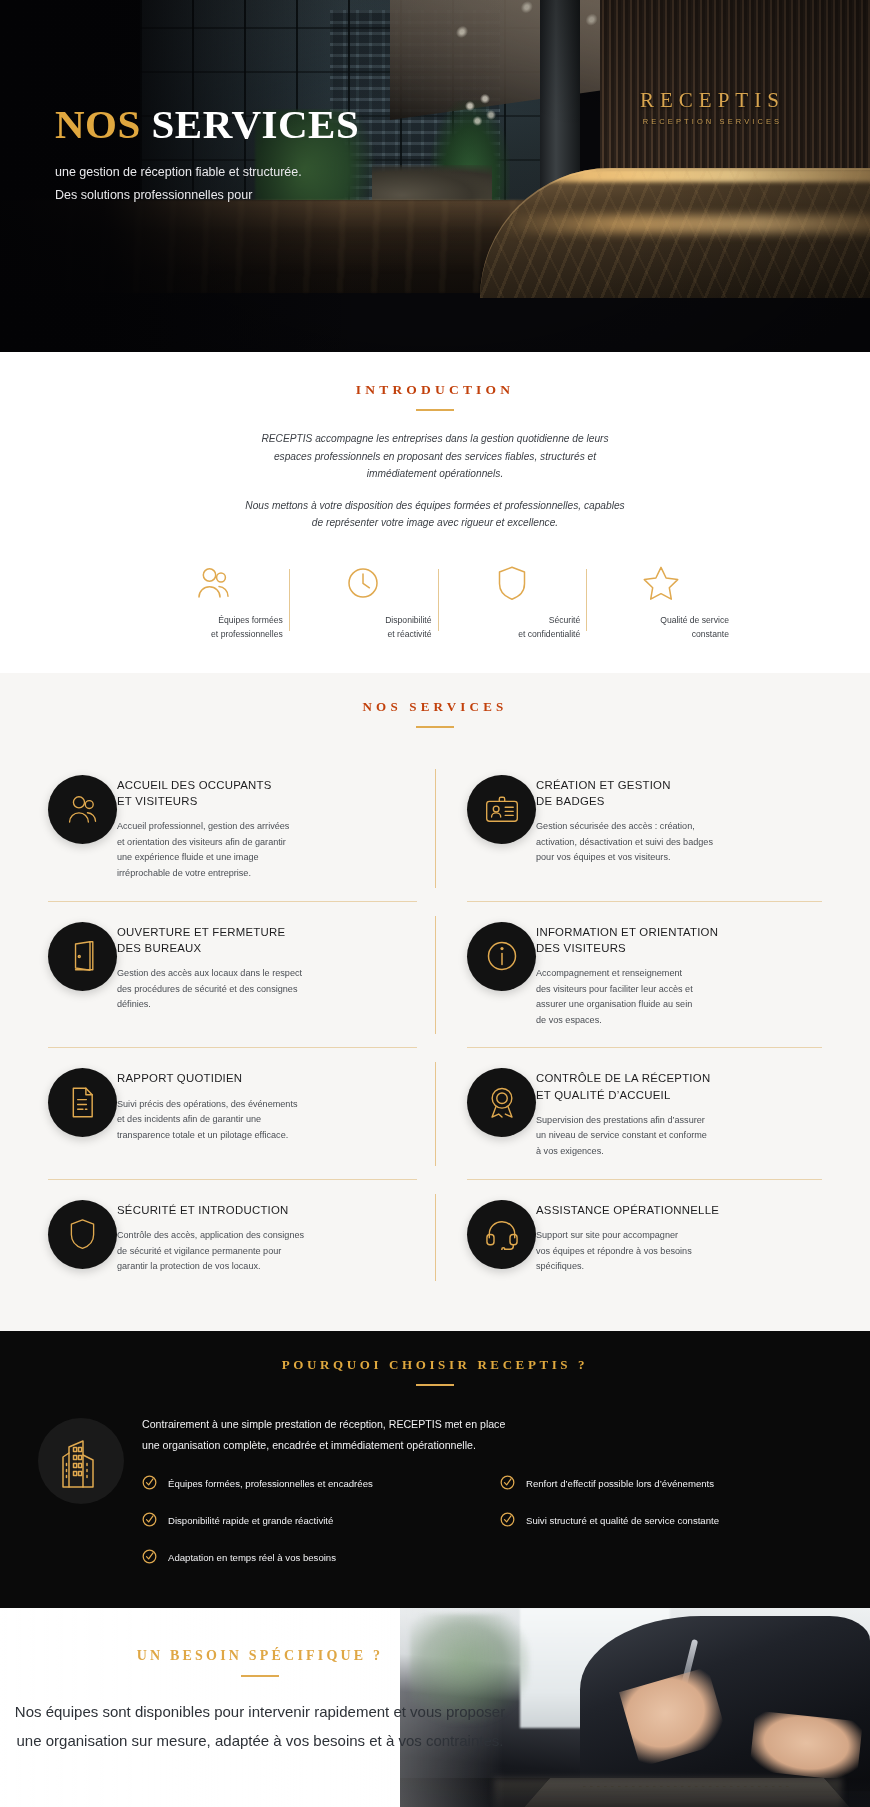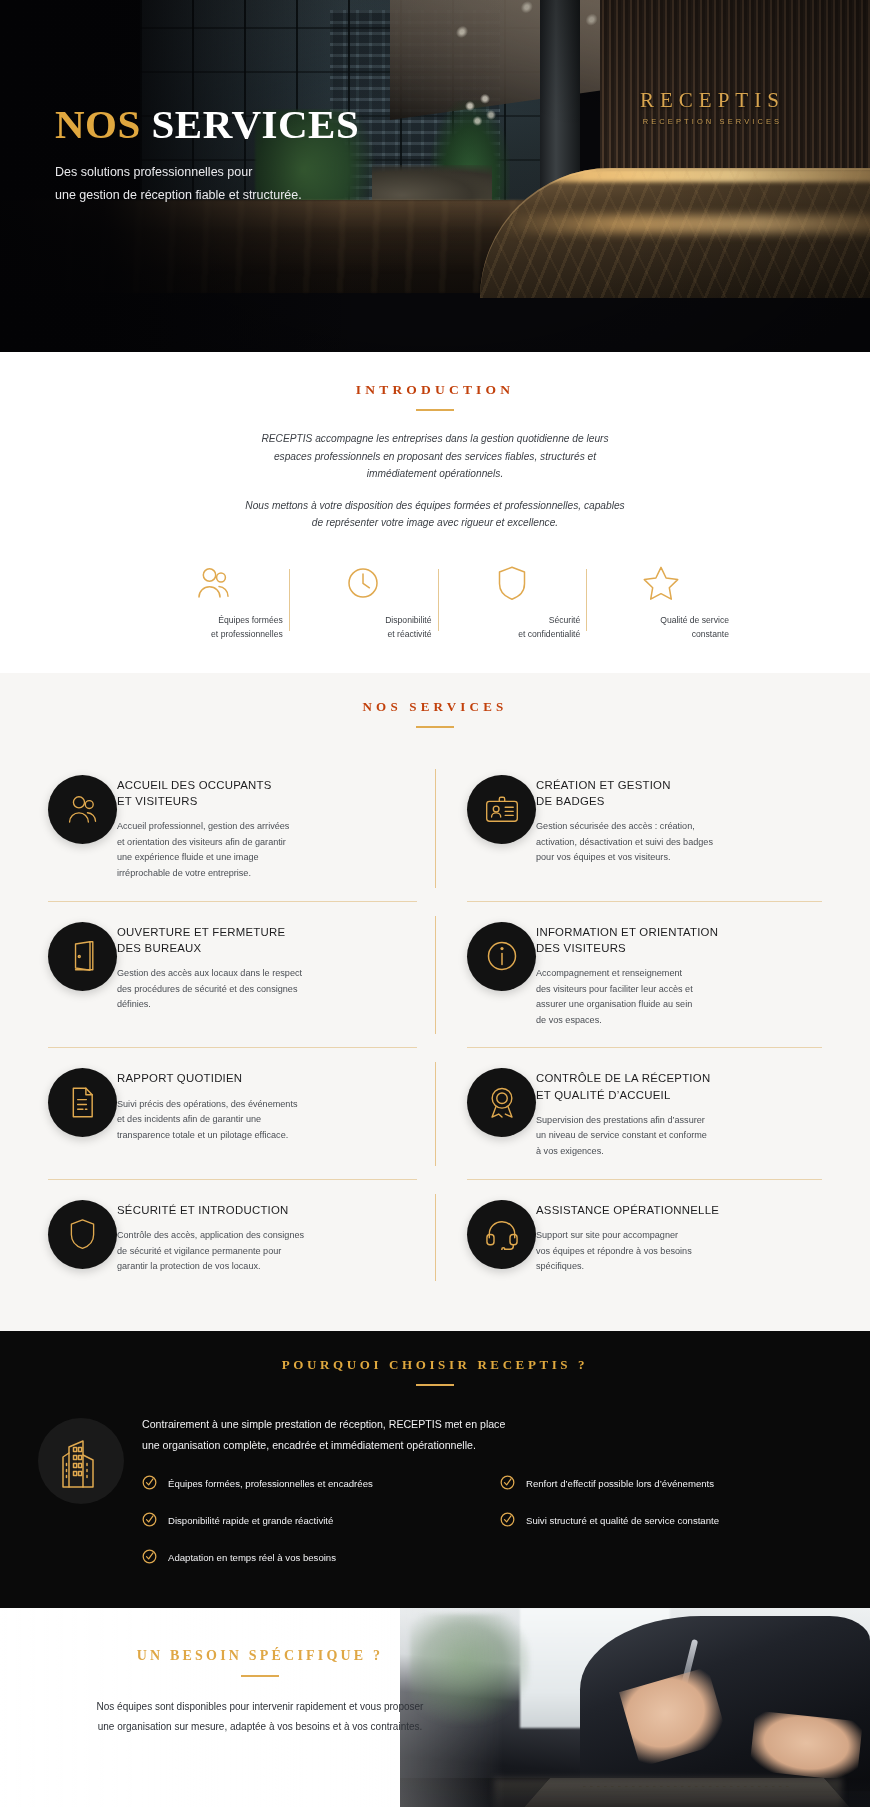--- a/index.html
+++ b/index.html
@@ -296,21 +296,21 @@
     background: linear-gradient(180deg, rgba(150,140,125,.28) 0%, rgba(30,28,26,0) 100%);
     filter: blur(3px);
   }
   .cp-fade {
     position:absolute; inset:0;
     background: linear-gradient(90deg, #ffffff 0%, rgba(255,255,255,.96) 16%, rgba(255,255,255,.55) 34%, rgba(255,255,255,0) 58%);
   }
   .contact-inner { position:relative; z-index:4; padding-top:40px; width:520px; }
   .contact-inner .sec-kicker { font-size:14px; letter-spacing:3.2px; font-weight:700; color:#dfa745; }
   .contact-body { margin-top:20px; text-align:center; }
-  .contact-body p { font-size:10px; line-height:1.95; color:#2e3238; }
+  .contact-body p { font-size:15px; line-height:1.95; color:#2e3238; }
 </style>
 </head>
 <body>
 
 <div class="page">
 
   <section class="hero">
     <div class="hero-photo">
       <div class="ph-sky"></div>
       <div class="ph-bldg"></div>
@@ -329,22 +329,22 @@
     </div>
 
     <div class="brand-mark">
       <div class="bm-name">RECEPTIS</div>
       <div class="bm-sub">RECEPTION SERVICES</div>
     </div>
 
     <div class="hero-text">
       <h1 class="hero-title"><span class="gold">NOS</span> <span>SERVICES</span></h1>
       <div class="hero-sub">
+        <div>une gestion de réception fiable et structurée.</div>
         <div>Des solutions professionnelles pour</div>
-        <div>une gestion de réception fiable et structurée.</div>
       </div>
     </div>
   </section>
 
   <section class="intro">
     <div class="sec-kicker">INTRODUCTION</div>
     <div class="rule"></div>
 
     <div class="intro-body">
       <p>RECEPTIS accompagne les entreprises dans la gestion quotidienne de leurs espaces professionnels en proposant des services fiables, structurés et immédiatement opérationnels.</p>

